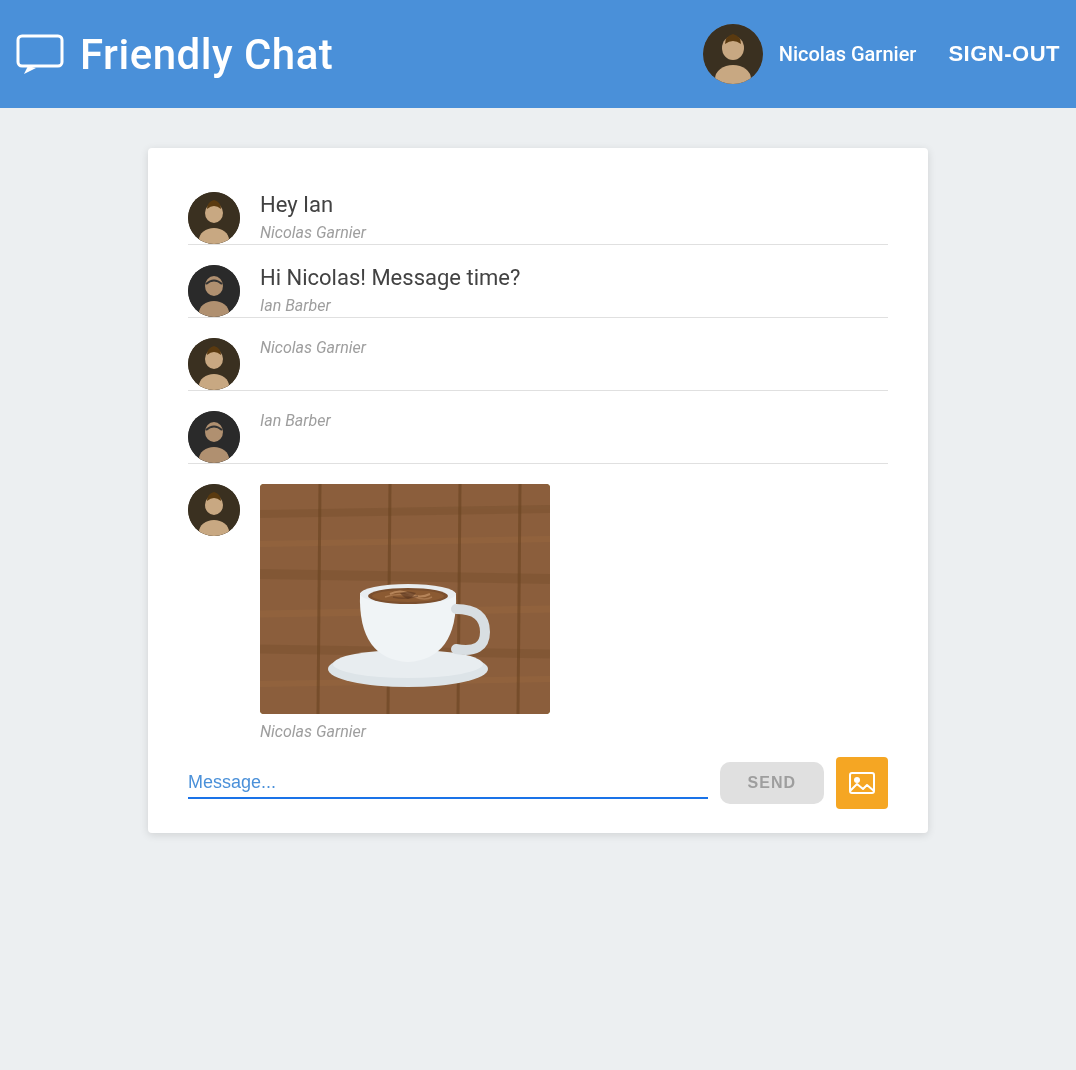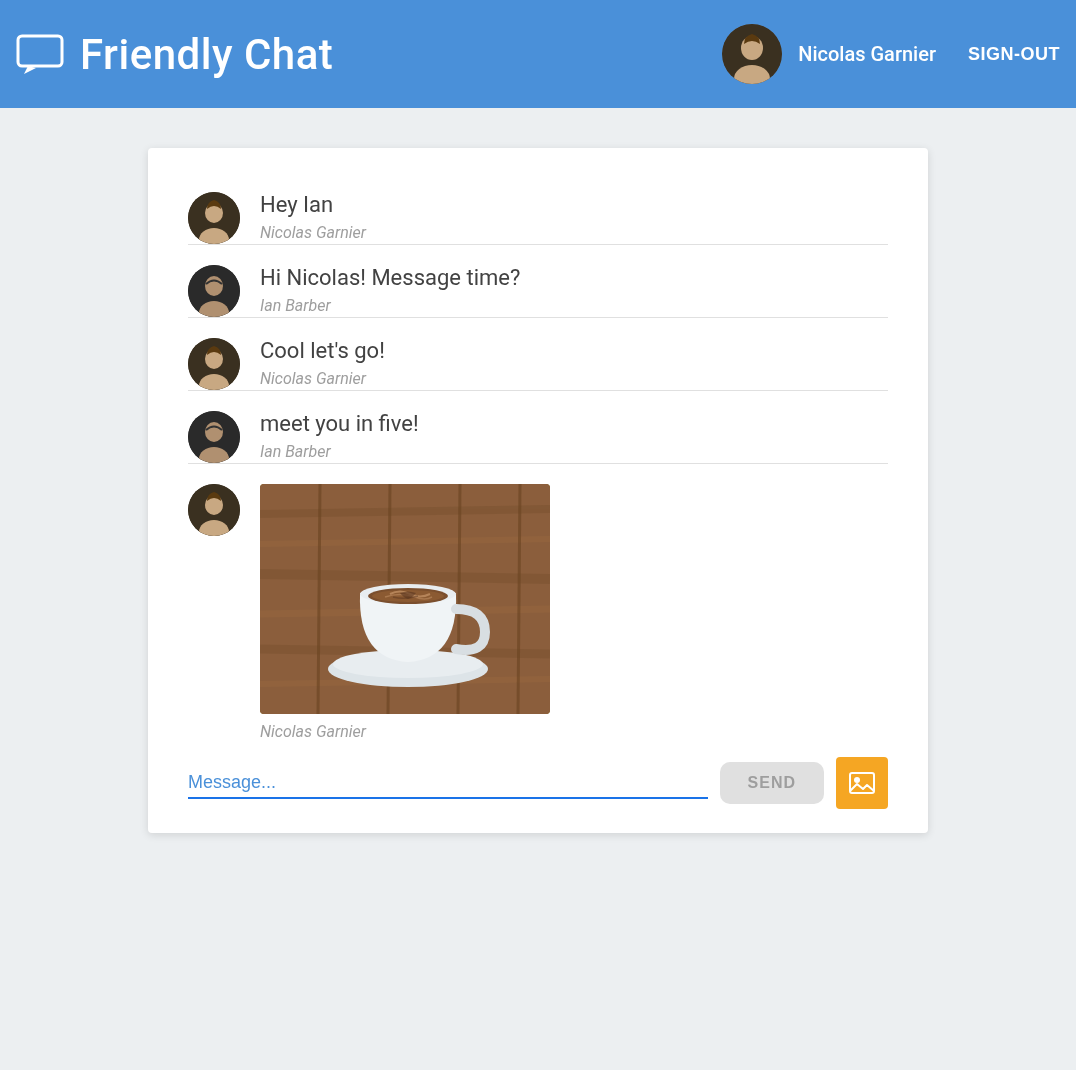--- a/index.html
+++ b/index.html
@@ -64,21 +64,21 @@
     }
 
     .user-name-header {
       color: #ffffff;
       font-size: 20px;
       font-weight: 500;
     }
 
     .sign-out-btn {
       color: #ffffff;
-      font-size: 18px;
+      font-size: 22px;
       font-weight: 700;
       background: none;
       border: none;
       cursor: pointer;
       letter-spacing: 0.5px;
       margin-left: 16px;
     }
 
     
     .main-content {
@@ -303,36 +303,34 @@
       <div class="message-item">
         <div class="avatar person-icon-nicolas">
           <svg viewBox="0 0 52 52" xmlns="http://www.w3.org/2000/svg">
             <circle cx="26" cy="26" r="26" fill="#3a3020"></circle>
             <ellipse cx="26" cy="21" rx="9" ry="10" fill="#c8a882"></ellipse>
             <ellipse cx="26" cy="48" rx="15" ry="12" fill="#c8a882"></ellipse>
             <path d="M19 17 Q26 11 33 17 Q33 10 26 8 Q19 10 19 17Z" fill="#5a3a10"></path>
           </svg>
         </div>
         <div class="message-body">
-          <span class="message-text">Cool let's go!</span>
           <span class="message-author">Nicolas Garnier</span>
         </div>
       </div>
 
       <div class="message-item">
         <div class="avatar person-icon-ian">
           <svg viewBox="0 0 52 52" xmlns="http://www.w3.org/2000/svg">
             <circle cx="26" cy="26" r="26" fill="#2a2a2a"></circle>
             <ellipse cx="26" cy="21" rx="9" ry="10" fill="#b09070"></ellipse>
             <ellipse cx="26" cy="48" rx="15" ry="12" fill="#b09070"></ellipse>
             <path d="M18 19 Q26 12 34 19" stroke="#333" stroke-width="2" fill="none"></path>
           </svg>
         </div>
         <div class="message-body">
-          <span class="message-text">meet you in five!</span>
           <span class="message-author">Ian Barber</span>
         </div>
       </div>
 
       <div class="message-item" style="border-bottom:none;">
         <div class="avatar person-icon-nicolas">
           <svg viewBox="0 0 52 52" xmlns="http://www.w3.org/2000/svg">
             <circle cx="26" cy="26" r="26" fill="#3a3020"></circle>
             <ellipse cx="26" cy="21" rx="9" ry="10" fill="#c8a882"></ellipse>
             <ellipse cx="26" cy="48" rx="15" ry="12" fill="#c8a882"></ellipse>

